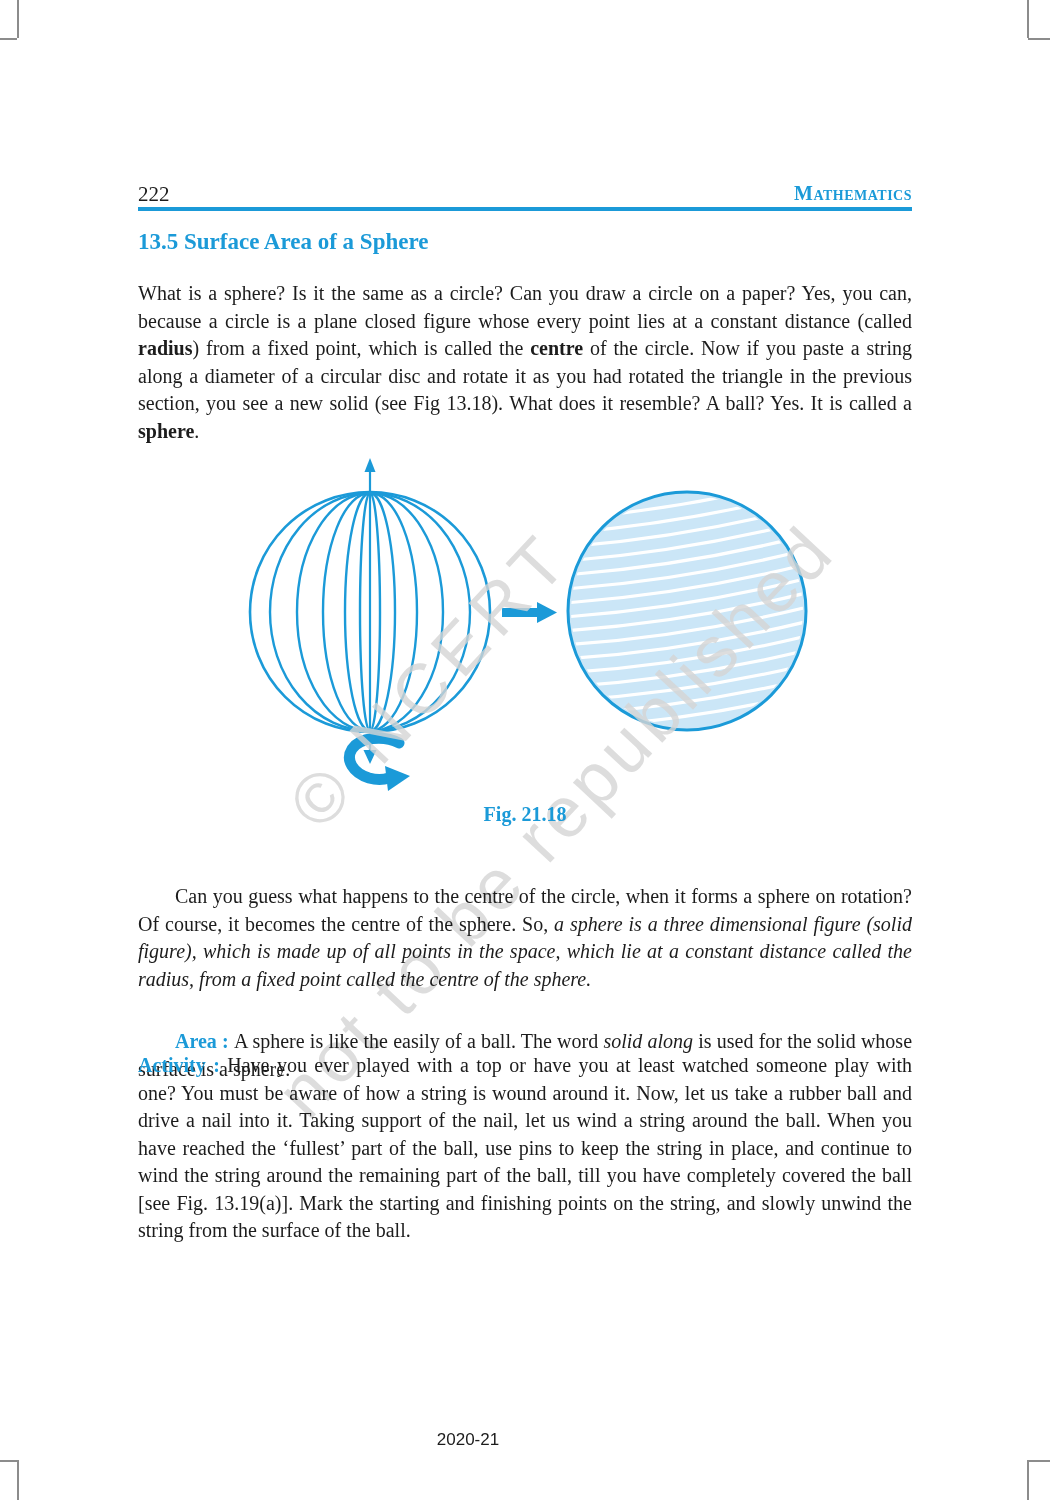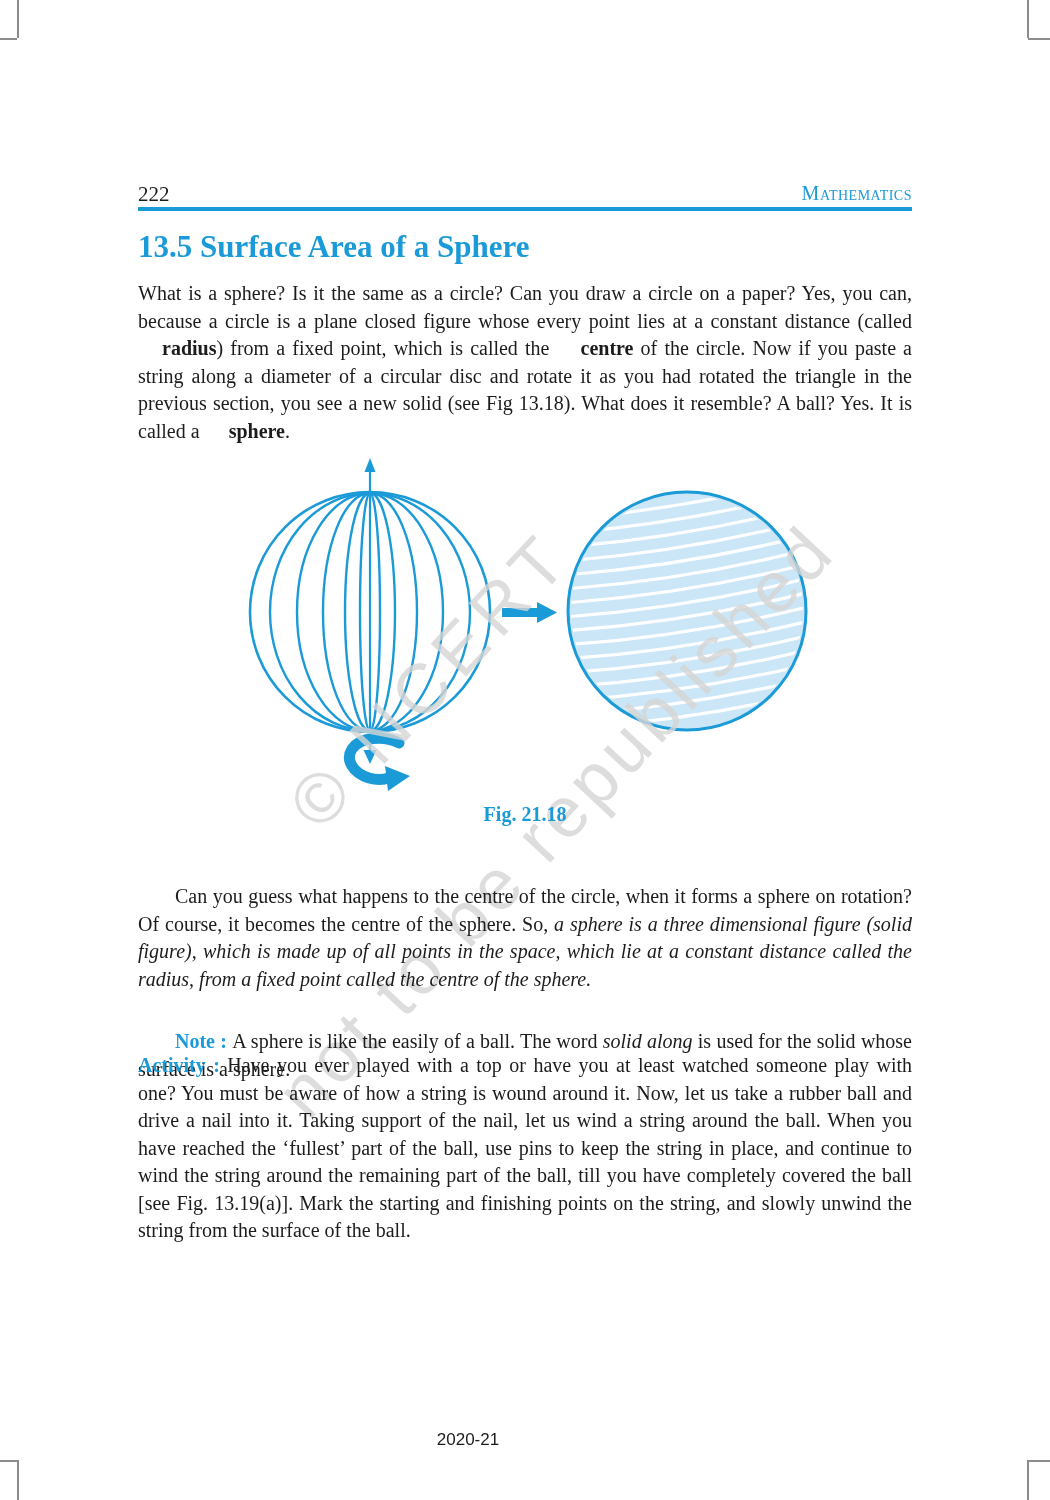--- a/index.html
+++ b/index.html
@@ -22,37 +22,37 @@
   
   .crop{position:absolute;background:var(--crop);}
   
   .page-number{
     position:absolute;left:138px;top:182px;
     font-size:21px;z-index:3;
   }
   .running-head{
     position:absolute;right:138px;top:182px;
     font-size:20px;font-variant:small-caps;letter-spacing:.5px;
-    color:var(--accent);z-index:3;
+    color:var(--accent);z-index:3;font-weight:bold;
   }
   .head-rule{
     position:absolute;left:138px;top:207px;width:774px;height:4px;
     background:var(--accent);z-index:3;
   }
   .section-heading{
     position:absolute;left:138px;top:229px;width:774px;
-    font-size:31px;font-weight:bold;color:var(--accent);z-index:3;
+    font-size:23px;font-weight:bold;color:var(--accent);z-index:3;
   }
   
   .para{
     position:absolute;left:138px;width:774px;
     font-size:20px;line-height:27.5px;text-align:justify;z-index:3;
   }
   .para.indent{text-indent:37px;margin-top:40px;}
-  .para .b{font-weight:bold;margin-left:24px;}
+  .para .b{font-weight:bold;}
   .para .i{font-style:italic;}
   .para .ab{font-weight:bold;color:var(--accent);}
   
   .figure-svg{position:absolute;left:0;top:452px;z-index:1;}
   .fig-caption{
     position:absolute;left:138px;top:803px;width:774px;text-align:center;
     font-size:20px;font-weight:bold;color:var(--accent);z-index:3;
   }
   .stroke-acc{stroke:var(--accent);fill:none;}
   .fill-acc{fill:var(--accent);}
@@ -143,18 +143,18 @@
     </g>
   </svg>
 
   <div class="watermark-line wm1">© NCERT</div>
   <div class="watermark-line wm2">not to be republished</div>
 
   <div class="fig-caption">Fig. 21.18</div>
 
   <p class="para" style="top:280px"><span>What is a sphere? Is it the same as a circle? Can you draw a circle on a paper? Yes, you can, because a circle is a plane closed figure whose every point lies at a constant distance (called </span><span class="b">radius</span><span>) from a fixed point, which is called the </span><span class="b">centre</span><span> of the circle. Now if you paste a string along a diameter of a circular disc and rotate it as you had rotated the triangle in the previous section, you see a new solid (see Fig 13.18). What does it resemble? A ball? Yes. It is called a </span><span class="b">sphere</span><span>.</span></p>
   <p class="para indent" style="top:843px"><span>Can you guess what happens to the centre of the circle, when it forms a sphere on rotation? Of course, it becomes the centre of the sphere. So, </span><span class="i">a sphere is a three dimensional figure (solid figure), which is made up of all points in the space, which lie at a constant distance called the radius, from a fixed point called the centre of the sphere.</span></p>
-  <p class="para indent" style="top:988px"><span class="ab">Note : </span><span>A sphere is like the easily of a ball. The word </span><span class="i">solid along</span><span> is used for the solid whose surface is a sphere.</span></p>
+  <p class="para indent" style="top:988px"><span class="ab">Area : </span><span>A sphere is like the easily of a ball. The word </span><span class="i">solid along</span><span> is used for the solid whose surface is a sphere.</span></p>
   <p class="para" style="top:1052px"><span class="ab">Activity : </span><span>Have you ever played with a top or have you at least watched someone play with one? You must be aware of how a string is wound around it. Now, let us take a rubber ball and drive a nail into it. Taking support of the nail, let us wind a string around the ball. When you have reached the ‘fullest’ part of the ball, use pins to keep the string in place, and continue to wind the string around the remaining part of the ball, till you have completely covered the ball [see Fig. 13.19(a)]. Mark the starting and finishing points on the string, and slowly unwind the string from the surface of the ball.</span></p>
 
   <div class="footer">2020-21</div>
 
 </div>
 
 </body></html>

